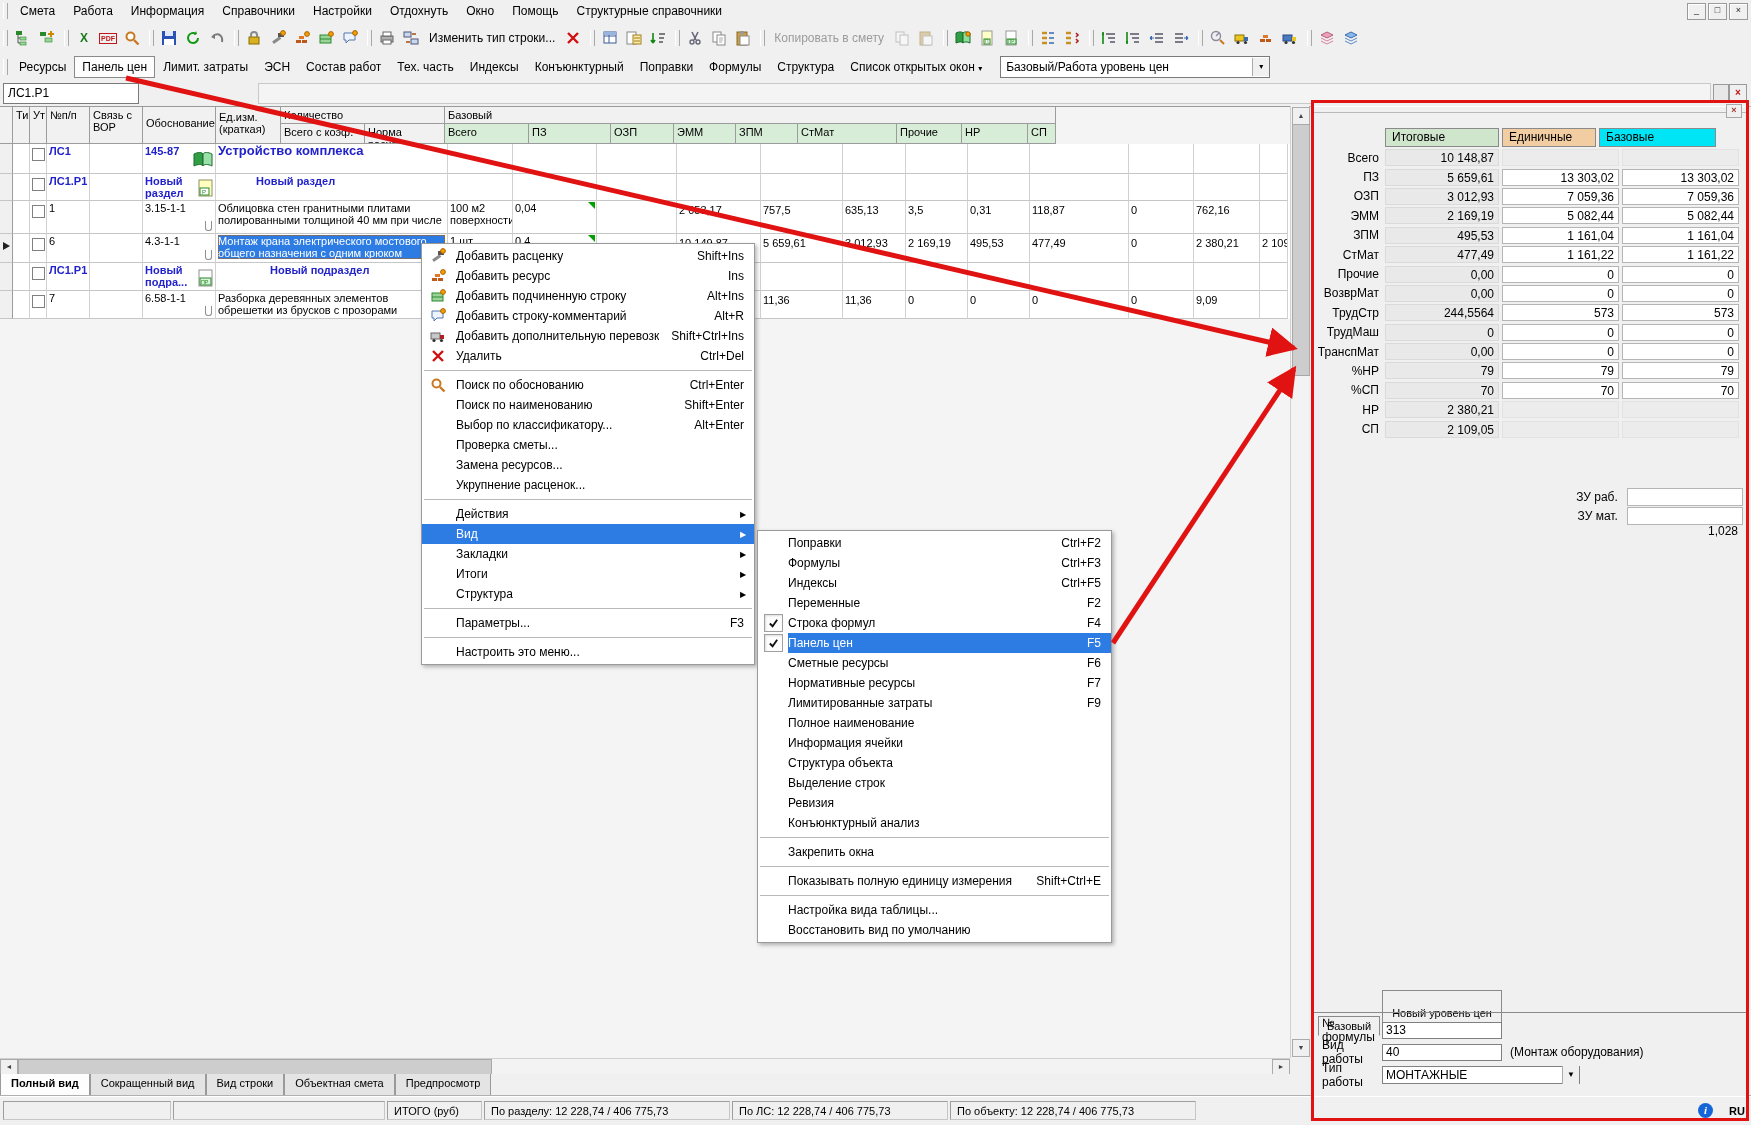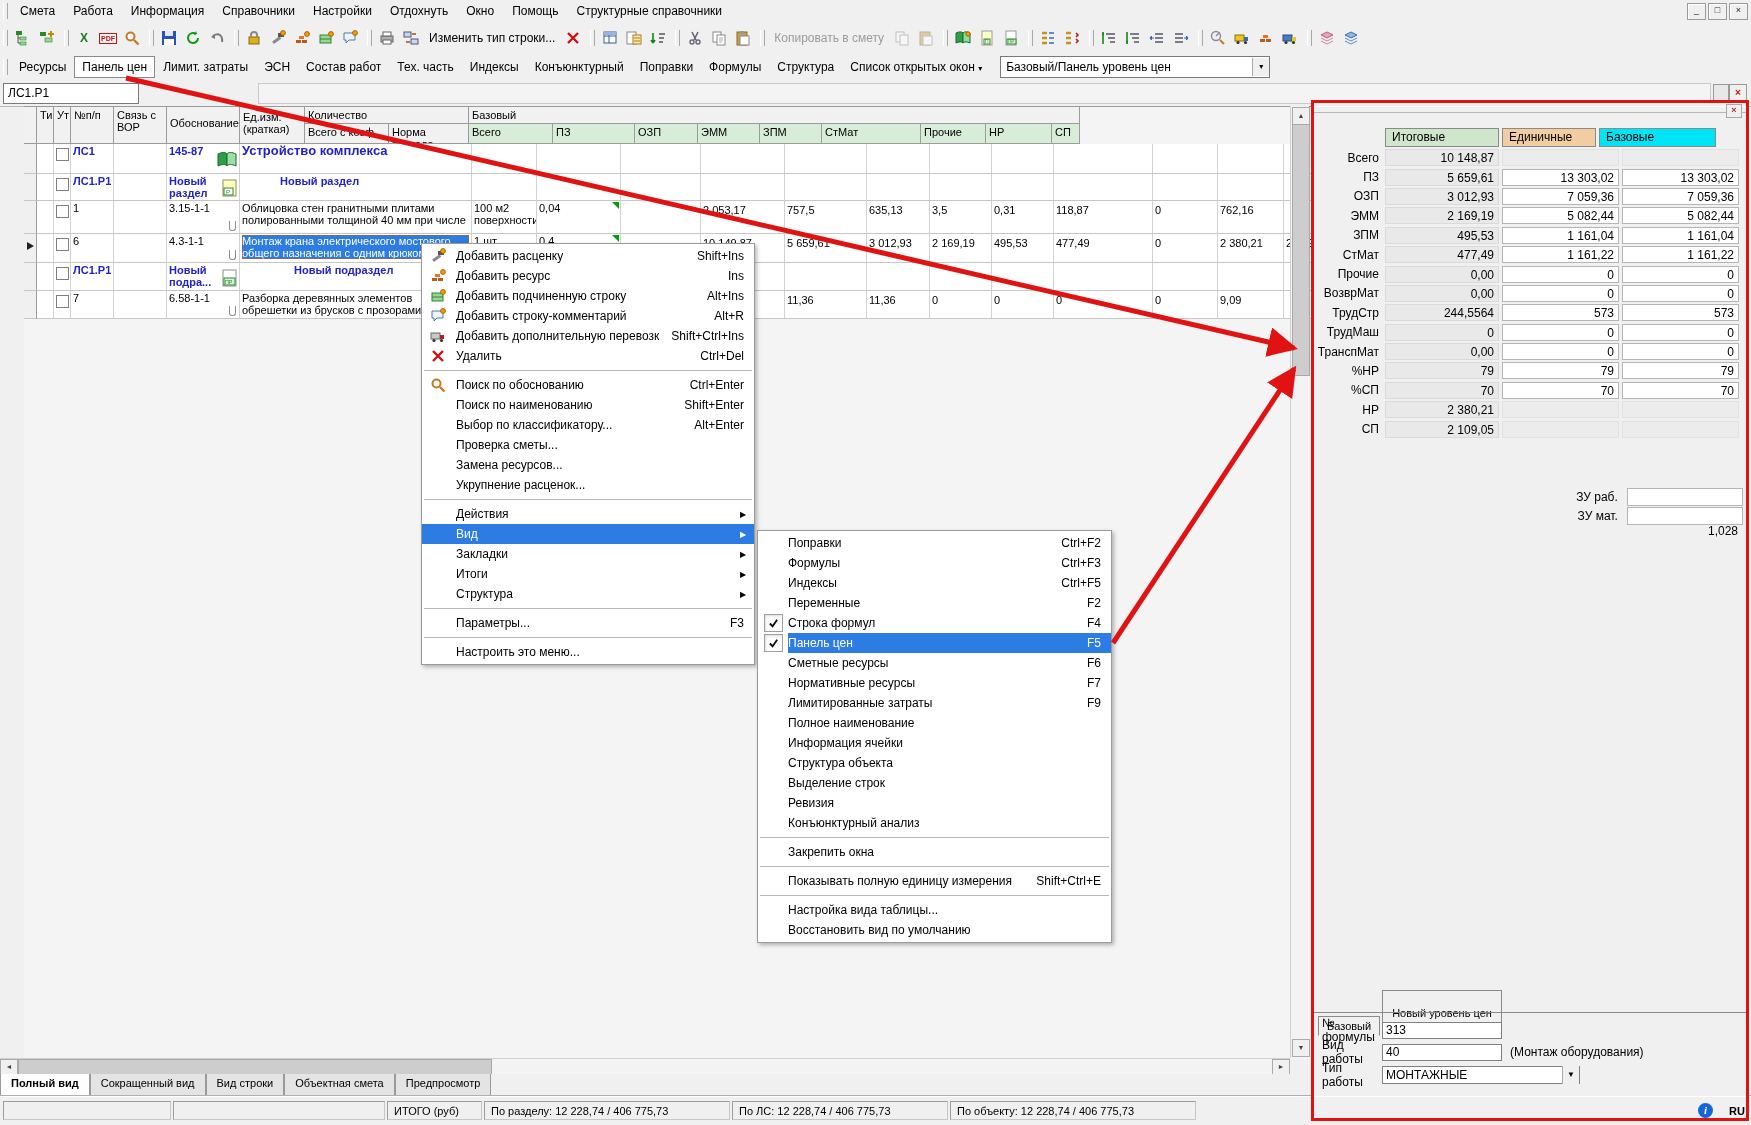--- a/index.html
+++ b/index.html
@@ -30,21 +30,21 @@
   #pricecombo{margin-left:10px;width:268px;height:20px;background:#fff;border:1px solid #7a7a7a;display:flex;align-items:center;}
   #pricecombo .cval{flex:1;padding-left:5px;font-size:12px;white-space:nowrap;overflow:hidden;}
   .cbtn{width:16px;height:18px;background:#f0f0f0;border-left:1px solid #aaa;font-size:8px;text-align:center;line-height:18px;}
   
   #fbar{position:absolute;left:0;top:80px;width:100%;height:26px;background:#f0f0f0;border-bottom:1px solid #b5b5b5;}
   #ffield{position:absolute;left:3px;top:3px;width:130px;height:19px;background:#fff;border:1px solid #7a7a7a;font-size:12px;padding-left:4px;line-height:18px;}
   #fwide{position:absolute;left:258px;top:3px;right:40px;height:19px;background:#f4f4f4;border:1px solid #c9c9c9;}
   #fb1{position:absolute;right:22px;top:4px;width:14px;height:18px;background:#e8e8e8;border:1px solid #9a9a9a;}
   #fb2{position:absolute;right:4px;top:4px;width:16px;height:18px;background:#f0f0f0;border:1px solid #9a9a9a;color:#cc1111;font-size:10px;text-align:center;line-height:16px;font-weight:bold;}
   
-  #grid{position:absolute;left:0;top:106px;width:1290px;height:952px;background:#f4f4f4;border-top:1px solid #9a9a9a;margin-left:24px;}
+  #grid{position:absolute;left:0;top:106px;width:1290px;height:952px;background:#f4f4f4;border-top:1px solid #9a9a9a;}
   .hcell{box-sizing:border-box;border-right:1px solid #9c9c9c;border-bottom:1px solid #9c9c9c;background:#f1f1f1;
          padding:2px 3px;overflow:hidden;font-size:11px;}
   #ghead{display:flex;height:37px;}
   .hspan{height:37px;}
   #gheadR{display:flex;flex-direction:column;}
   #ggroups{display:flex;height:17px;}
   #gcols{display:flex;height:20px;}
   .green{background:#d8edd8;}
   
   .ind{width:13px;} .ti{width:17px;} .ut{width:17px;} .npp{width:43px;} .vor{width:53px;} .just{width:73px;}
@@ -480,21 +480,21 @@
       <span class="vtab"><s style="text-decoration:none">ЭСН</s></span>
       <span class="vtab"><s style="text-decoration:none">Состав работ</s></span>
       <span class="vtab"><s style="text-decoration:none">Тех. часть</s></span>
       <span class="vtab"><s style="text-decoration:none">Индексы</s></span>
       <span class="vtab"><s style="text-decoration:none">Конъюнктурный</s></span>
       <span class="vtab"><s style="text-decoration:none">Поправки</s></span>
       <span class="vtab"><s style="text-decoration:none">Формулы</s></span>
       <span class="vtab"><s style="text-decoration:none">Структура</s></span>
     <span id="openwin"><s style="text-decoration:none">Список открытых окон</s> <s style="text-decoration:none;font-size:8px">▾</s></span>
     <span id="pricecombo">
-      <span class="cval">Базовый/Панель уровень цен</span>
+      <span class="cval">Базовый/Работа уровень цен</span>
       <span class="cbtn">▾</span>
     </span>
   </div>
 
   <div id="fbar">
     <span id="ffield">ЛС1.Р1</span>
     <span id="fwide"></span>
     <span id="fb1"></span>
     <span id="fb2">×</span>
   </div>

